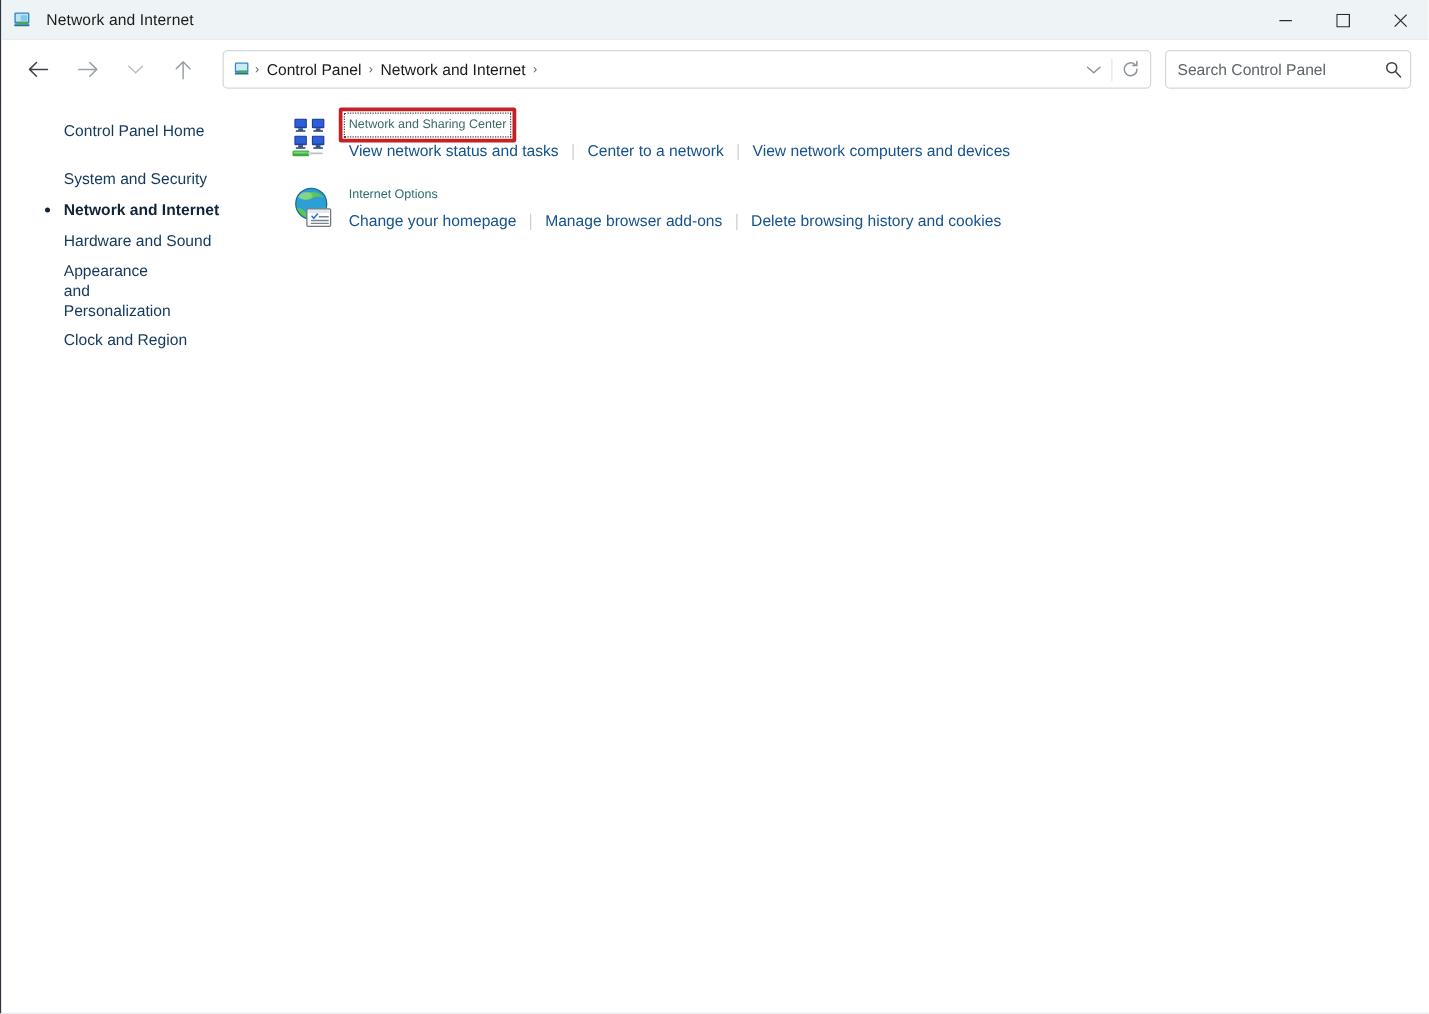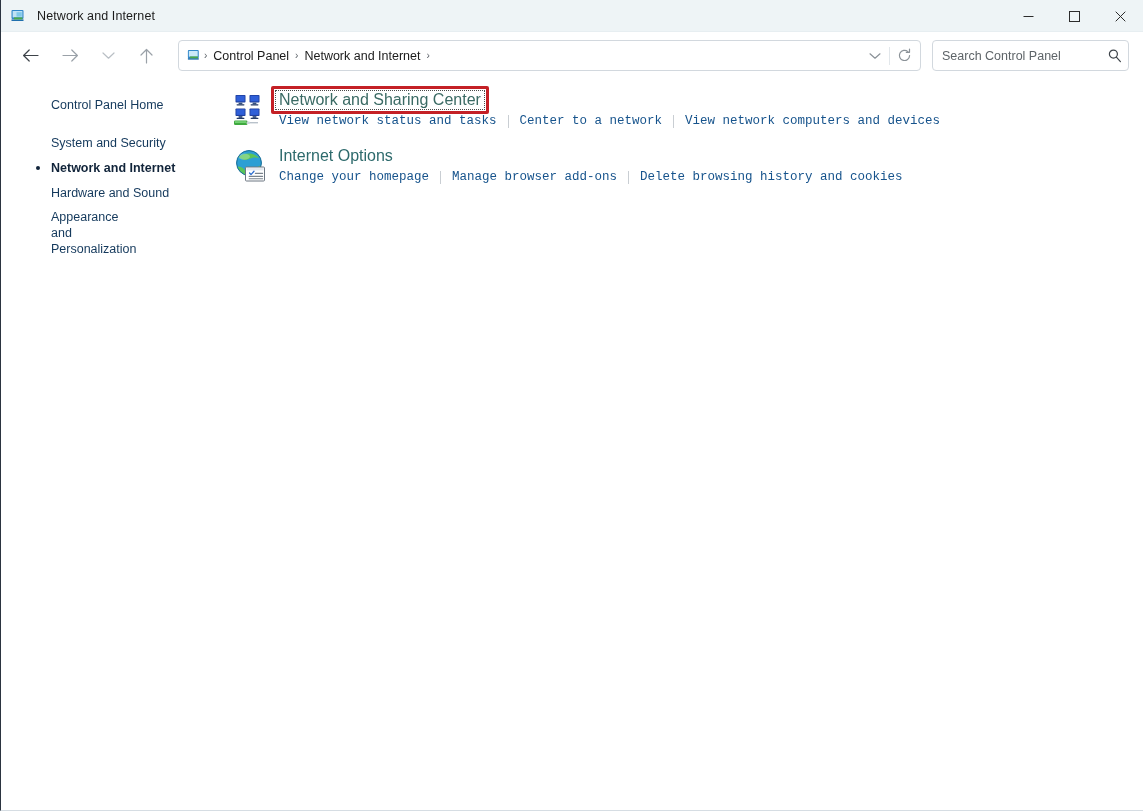--- a/index.html
+++ b/index.html
@@ -209,21 +209,21 @@
   .cat-icon {
     width: 36px;
     height: 36px;
     flex: 0 0 36px;
     position: relative;
     margin-top: 3px;
   }
   .cat-body { margin-left: 10px; position: relative; }
 
   .cat-title {
-    font-size: 16px;
+    font-size: 10px;
     color: #2d6a6c;
     line-height: 22px;
     display: inline-block;
     white-space: nowrap;
     text-align: right;
   }
   .cat-title.highlighted { color: #3a6a64; }
 
   .highlight-box {
     position: absolute;
@@ -235,21 +235,20 @@
     position: absolute;
     border: 1px dotted #4a4a4a;
     pointer-events: none;
   }
 
   .cat-links {
     display: flex;
     align-items: center;
     margin-top: 1px;
     flex-wrap: nowrap;
-    font-family: Liberation Mono, monospace;
   }
   .cat-link {
     font-size: 12.5px;
     color: #16538c;
     line-height: 18px;
     white-space: nowrap;
   }
   .link-sep {
     width: 1px;
     height: 13px;
@@ -374,20 +373,21 @@
       <div class="side-item link">System and Security</div>
 
       <div class="side-item current">Network and Internet</div>
 
       <div class="side-item link">Hardware and Sound</div>
 
 
 
       <div class="side-item link multiline" style="width:120px">Appearance and Personalization</div>
 
+      <div class="side-item link">Clock and Region</div>
 
     </div>
 
     <div class="content">
 
       <div class="category">
         <div class="cat-icon">
           <svg class="ic" viewBox="0 0 36 36">
 
             <g>

